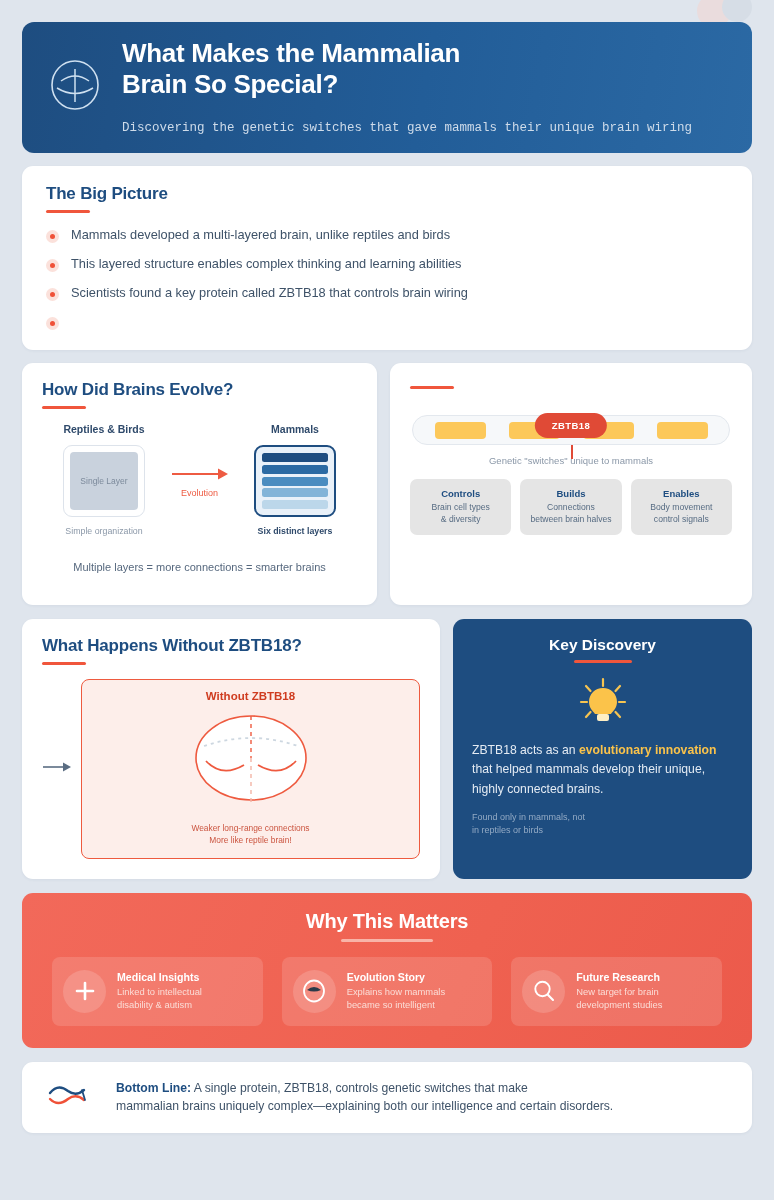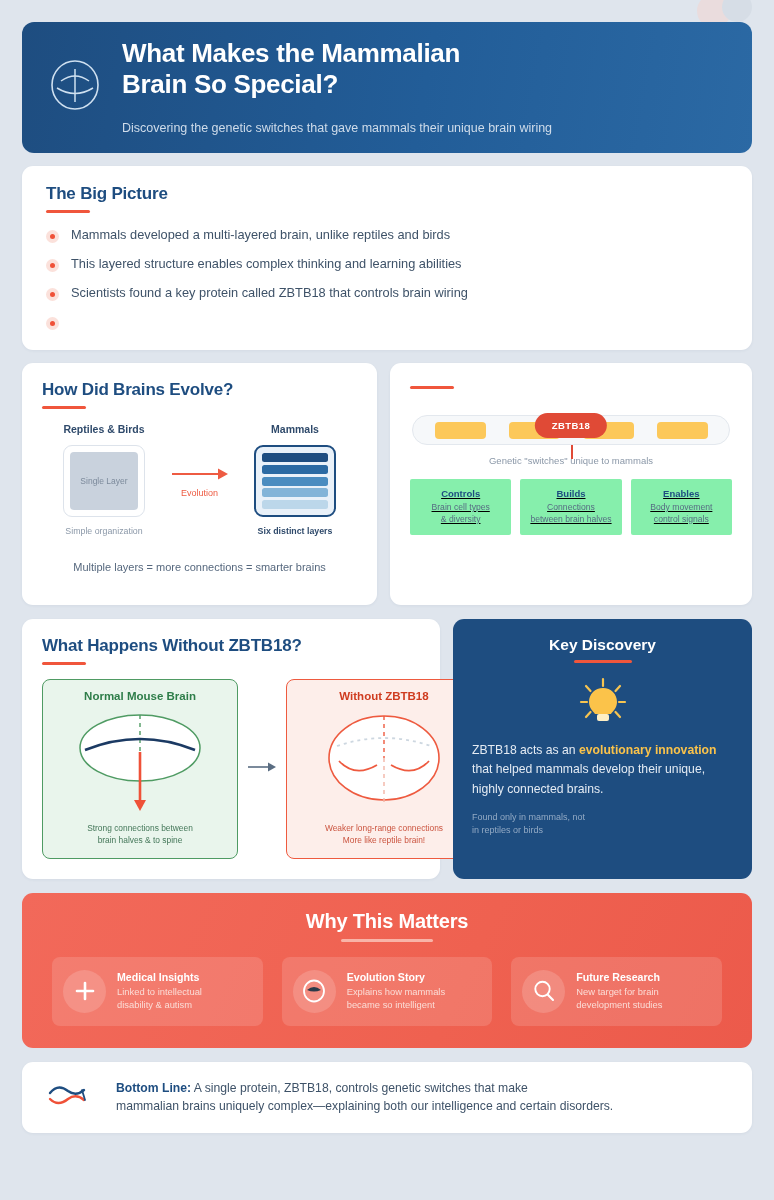--- a/index.html
+++ b/index.html
@@ -35,20 +35,21 @@
     font-size: 26px;
     font-weight: bold;
     line-height: 1.20;
     letter-spacing: -0.3px;
   }
   .header-sub {
     color: #cfdcea;
     font-size: 12.5px;
     margin-top: 20px;
     line-height: 1.3;
+    font-family: Liberation Mono, monospace;
   }
 
   
   .card {
     background: #ffffff;
     border-radius: 11px;
     box-shadow: 0 1px 3px rgba(30,60,100,0.06);
   }
   .sec-title {
     color: #1e4d80;
@@ -124,22 +125,22 @@
     margin-top: 26px; height: 30px; background: #f6f8fa;
     border: 1.4px solid #e3e8ee; border-radius: 16px;
     display: flex; align-items: center; justify-content: space-around;
     padding: 0 10px; position: relative; z-index: 2;
   }
   .switch-block { width: 51px; height: 17px; background: #fcc85a; border-radius: 4px; }
   .switch-caption { text-align: center; color: #8b98a8; font-size: 9.5px; margin-top: 10px; }
 
   .fn-cards { display: flex; gap: 9px; margin-top: 13px; }
   .fn-card {
-    flex: 1; background: #86efac; border-radius: 2px;
-    padding: 9px 6px 10px 6px; text-align: center; text-decoration: underline;
+    flex: 1; background: #e5e5e5; border-radius: 7px;
+    padding: 9px 6px 10px 6px; text-align: center;
   }
   .fn-title { color: #1e4d80; font-size: 9.5px; font-weight: bold; margin-bottom: 3px; }
   .fn-desc { color: #566b82; font-size: 8.6px; line-height: 1.35; }
 
   
   .row3 { display: flex; gap: 13px; margin-top: 14px; }
   .without { width: 418px; padding: 17px 20px 20px 20px; }
   .keydisc {
     flex: 1; background: #1e4d80; border-radius: 11px;
     padding: 17px 19px 18px 19px;
@@ -324,34 +325,20 @@
     </div>
   </div>
 
   <div class="row3">
 
     <div class="card without">
       <div class="sec-title">What Happens Without ZBTB18?</div>
       <div class="rule"></div>
 
       <div class="brain-compare">
-        <div class="brain-panel panel-normal">
-          <div class="panel-title t-green">Normal Mouse Brain</div>
-          <svg width="178" height="110" viewBox="0 0 178 110">
-            <ellipse cx="89" cy="42" rx="60" ry="33" fill="#ffffff" stroke="#4f9b63" stroke-width="1.5"></ellipse>
-            <line x1="89" y1="9" x2="89" y2="75" stroke="#4f9b63" stroke-width="1.4" stroke-dasharray="4,4"></line>
-            <path d="M34 44 Q89 22 144 44" fill="none" stroke="#1b3a63" stroke-width="2.6"></path>
-            <line x1="89" y1="46" x2="89" y2="96" stroke="#ef5138" stroke-width="2.6"></line>
-            <polygon points="83,94 95,94 89,105" fill="#ef5138"></polygon>
-          </svg>
-          <div class="panel-caption c-green">
-            <span>Strong connections between</span><br>
-            <span>brain halves &amp; to spine</span>
-          </div>
-        </div>
 
         <div class="mid-arrow">
           <svg width="30" height="14" viewBox="0 0 30 14">
             <line x1="1" y1="7" x2="21" y2="7" stroke="#5a6d82" stroke-width="1.6"></line>
             <polygon points="21,2.5 29,7 21,11.5" fill="#5a6d82"></polygon>
           </svg>
         </div>
 
         <div class="brain-panel panel-without">
           <div class="panel-title t-red">Without ZBTB18</div>

